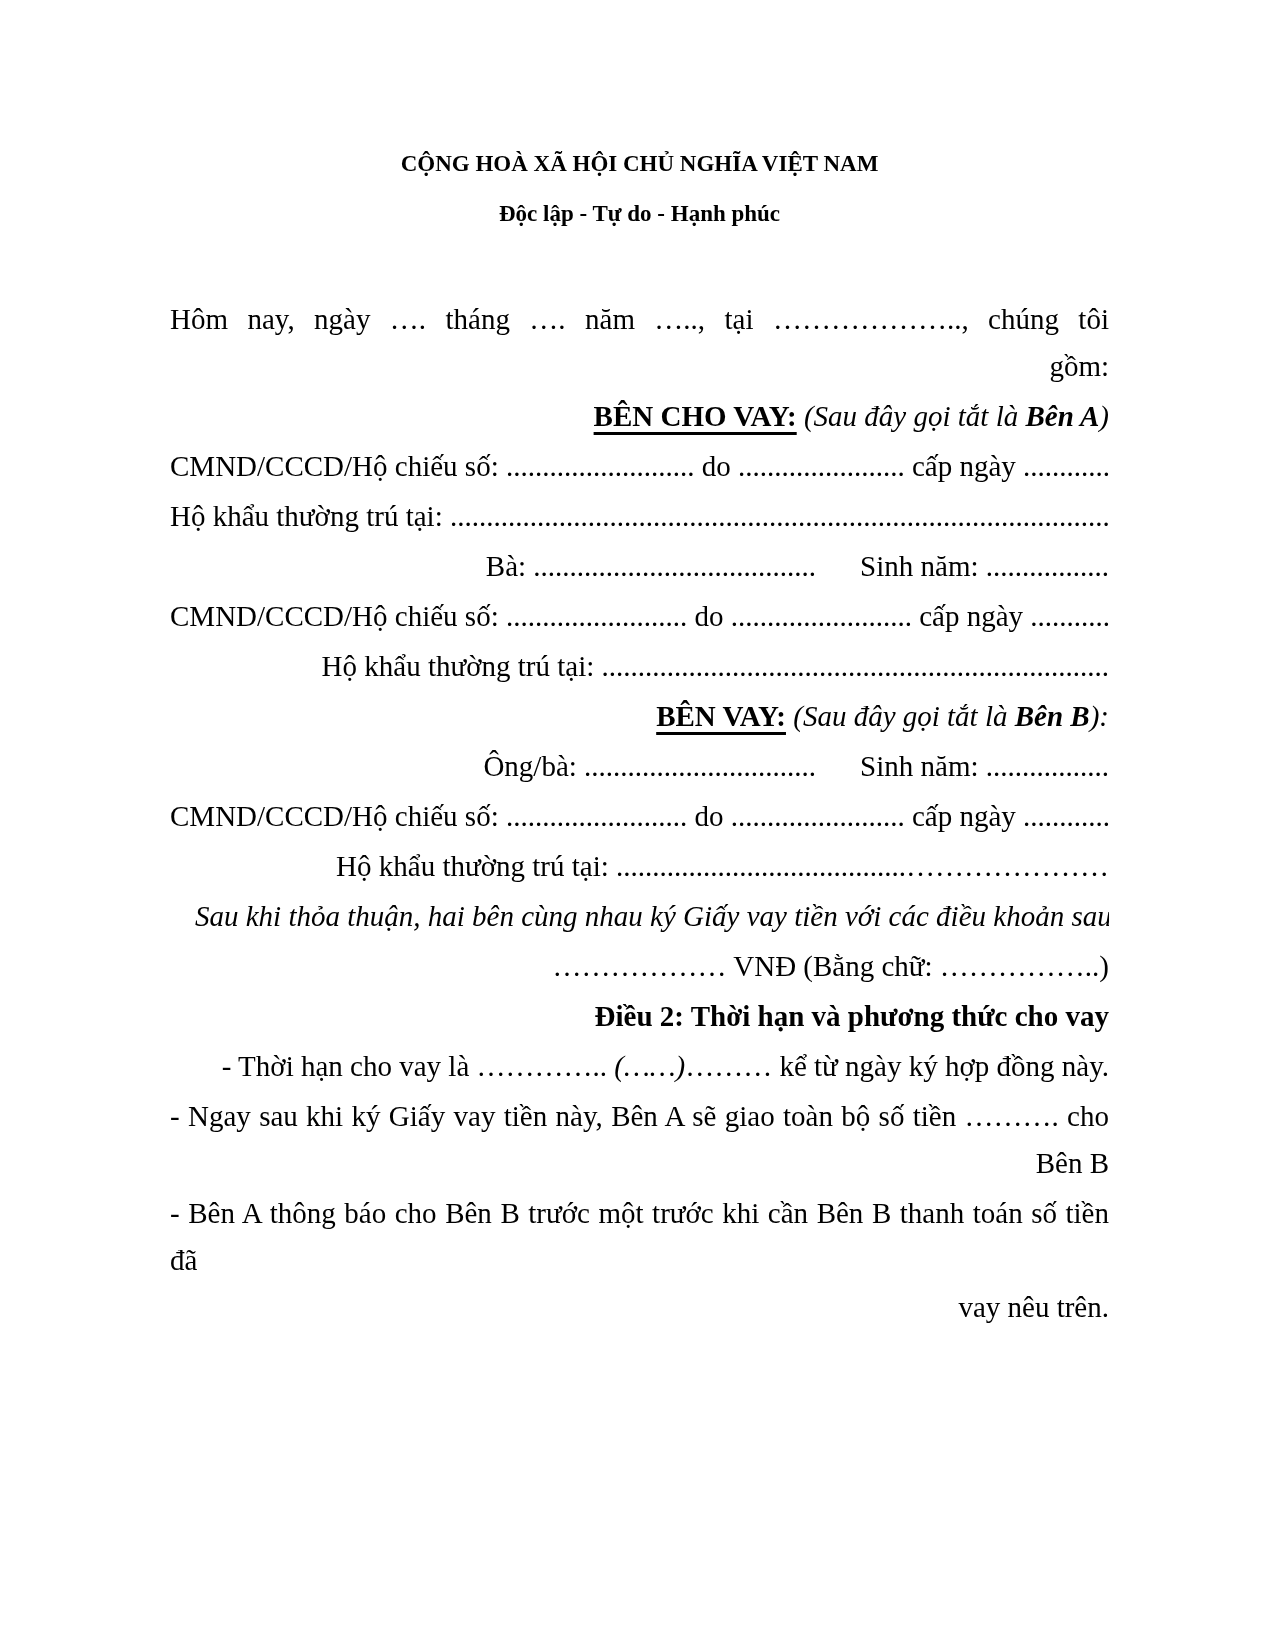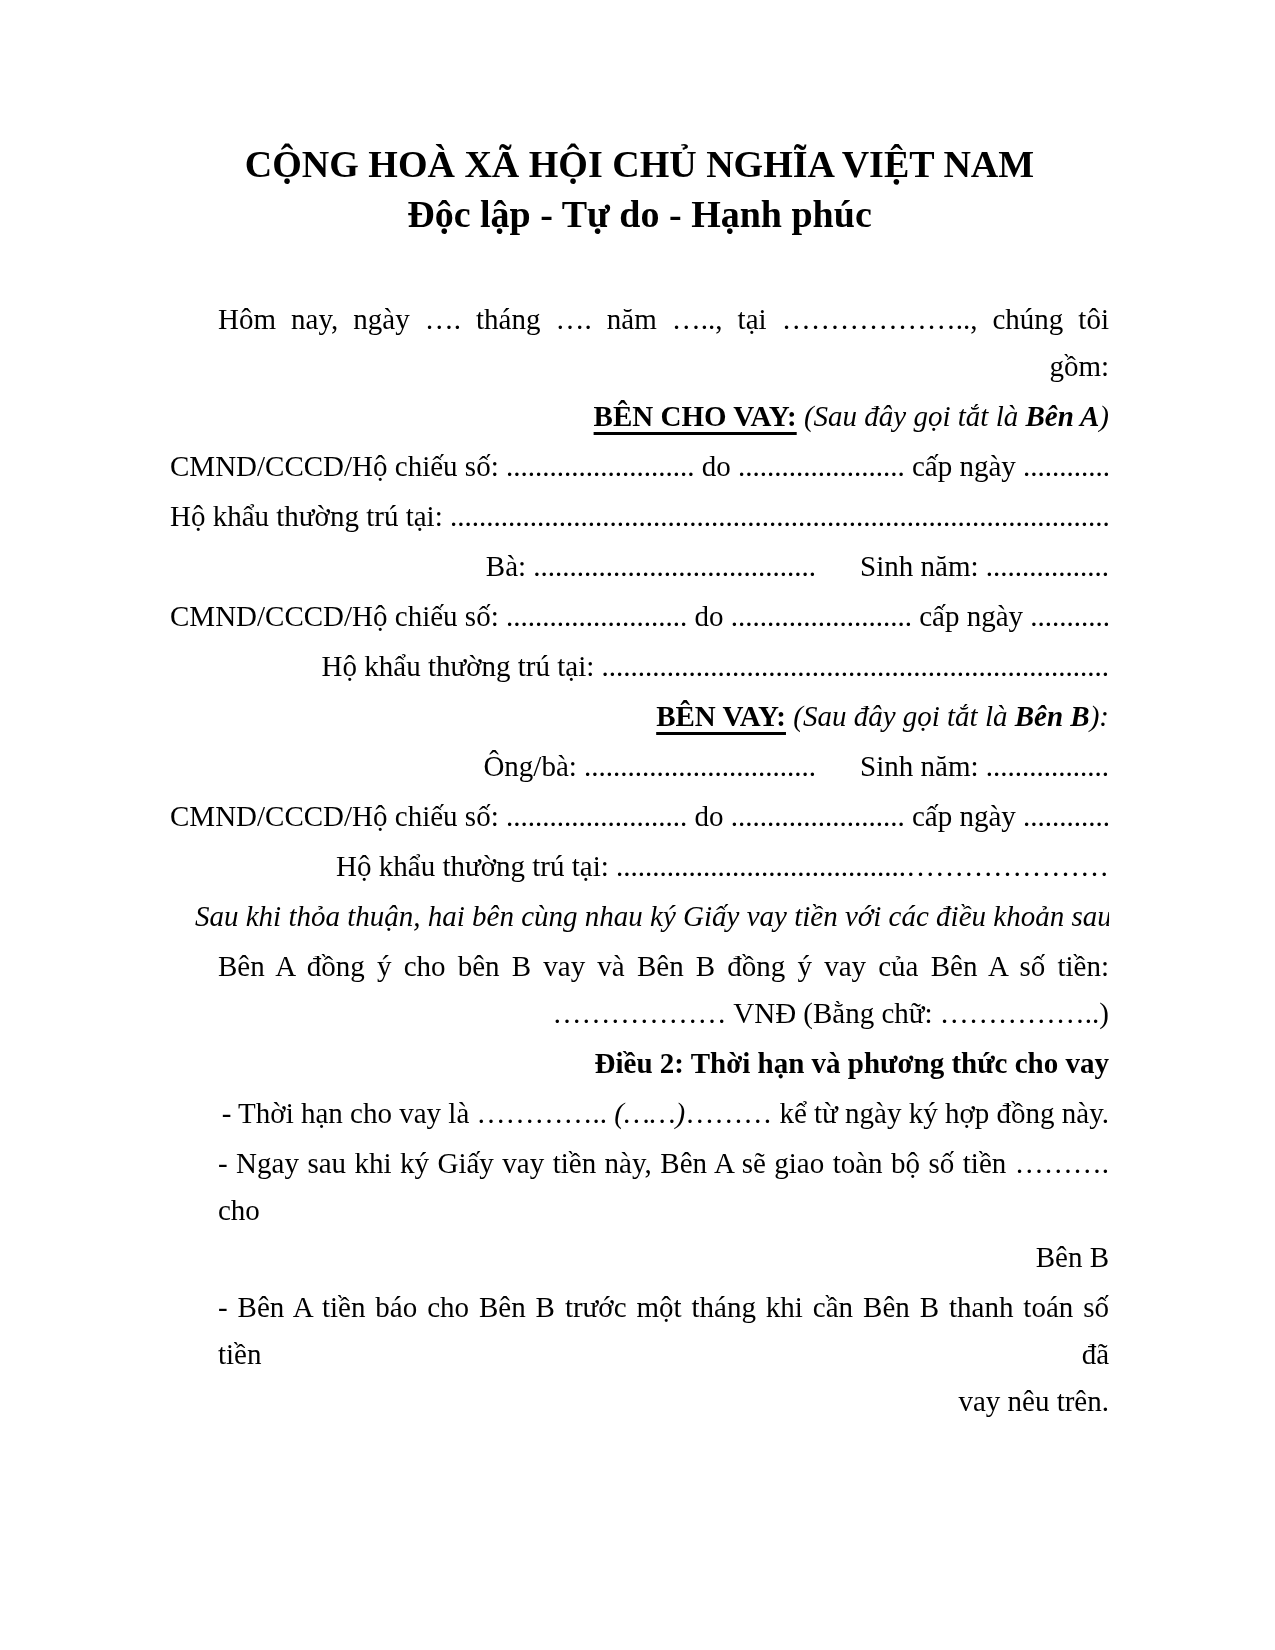--- a/index.html
+++ b/index.html
@@ -8,38 +8,37 @@
     width: 1275px;
     height: 1650px;
     box-sizing: border-box;
     padding: 146px 166px 0 170px;
     background: #ffffff;
     color: #000000;
     font-family: "Liberation Serif", "DejaVu Serif", serif;
     font-size: 29px;
   }
   .center { text-align: center; }
-  .hdr { font-weight: bold; font-size: 38px; line-height: 36px; text-align: center; }
+  .hdr { font-weight: bold; font-size: 23px; line-height: 36px; text-align: center; }
   .national-title { margin: 0 0 14px 0; }
   .motto {
     margin: 0 0 64px 0;
     text-underline-offset: 7px;
     text-decoration-thickness: 2.5px;
   }
   .doc-title { margin: 0 0 14px 0; }
 
   p { margin: 0 0 3px 0; line-height: 47px; }
   .line { white-space: nowrap; overflow: hidden; text-align: right; }
   .jline {
     text-align: justify;
     text-align-last: justify;
     -moz-text-align-last: justify;
     overflow: hidden;
     margin-bottom: 0;
-    margin-left: 48px;
   }
   .cont { margin-top: 0; }
 
   .section-label {
     font-weight: bold;
     text-decoration: underline;
     text-underline-offset: 6px;
     text-decoration-thickness: 2.5px;
   }
   .note { font-style: italic; }
@@ -78,26 +77,25 @@
 
   <p class="line"><span>Ông/bà: ................................</span><span class="gap"></span><span>Sinh năm: .................</span></p>
 
   <p class="line">CMND/CCCD/Hộ chiếu số: ......................... do ........................ cấp ngày ............</p>
 
   <p class="line">Hộ khẩu thường trú tại: ........................................…………………</p>
 
   <p class="line italic-line">Sau khi thỏa thuận, hai bên cùng nhau ký Giấy vay tiền với các điều khoản sau:</p>
 
 
-  <p class="jline">Bên A đồng ý cho bên B vay và Bên B đồng ý vay của Bên A số tiền:</p>
   <p class="line cont">……………… VNĐ (Bằng chữ: ……………..)</p>
 
   <p class="line article-heading">Điều 2: Thời hạn và phương thức cho vay</p>
 
   <p class="line"><span>- Thời hạn cho vay là ………….. </span><span class="note">(……)</span><span>……… kể từ ngày ký hợp đồng này.</span></p>
 
   <p class="jline">- Ngay sau khi ký Giấy vay tiền này, Bên A sẽ giao toàn bộ số tiền ………. cho</p>
   <p class="line cont">Bên B</p>
 
-  <p class="jline">- Bên A tiền báo cho Bên B trước một tháng khi cần Bên B thanh toán số tiền đã</p>
+  <p class="jline">- Bên A thông báo cho Bên B trước một trước khi cần Bên B thanh toán số tiền đã</p>
   <p class="line cont">vay nêu trên.</p>
 
 </div>
 
 </body></html>

